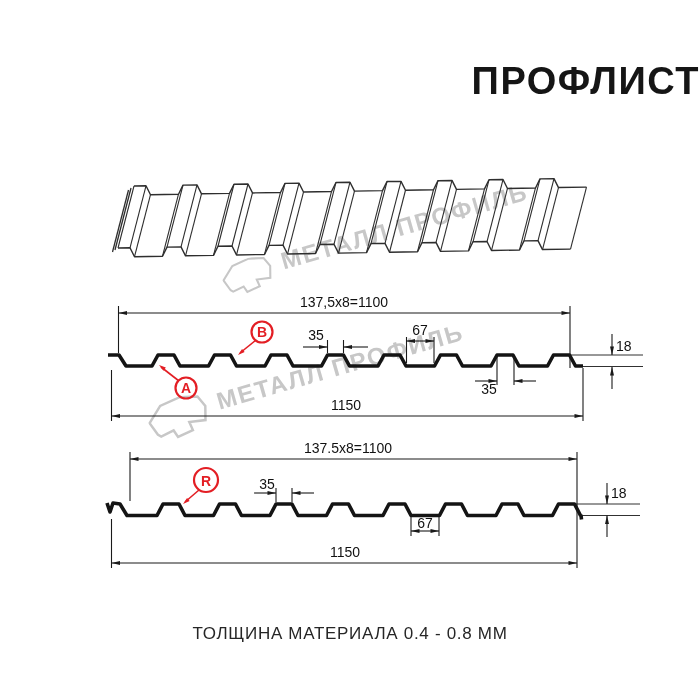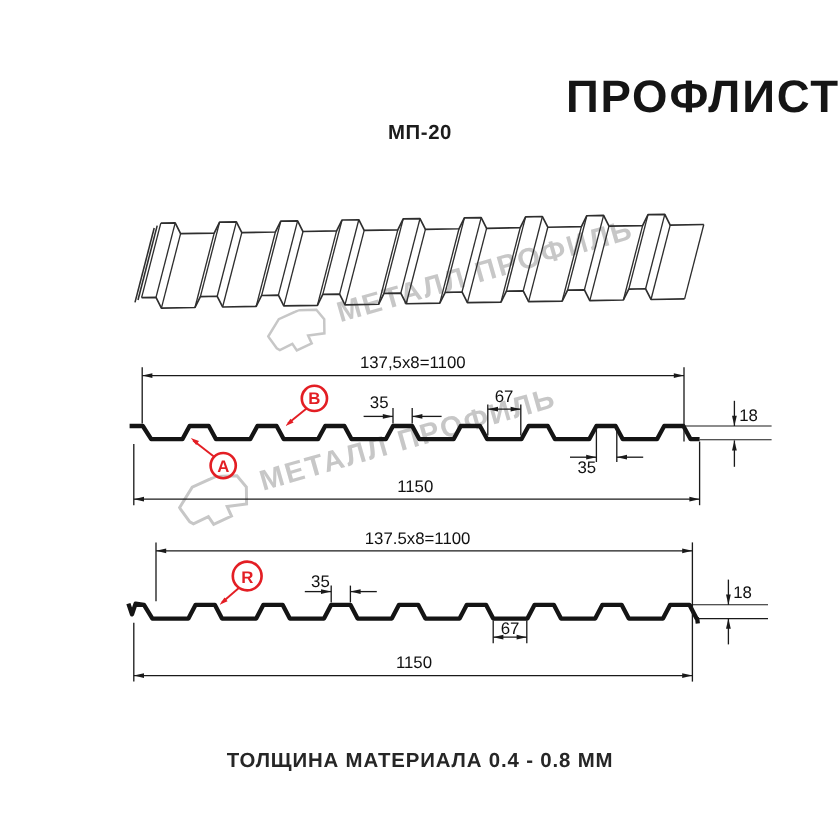--- a/index.html
+++ b/index.html
@@ -3,21 +3,21 @@
 <meta charset="utf-8">
 <style>
   html,body{margin:0;padding:0;background:#fff;}
   .stage{position:relative;width:700px;height:700px;background:#ffffff;overflow:hidden;
          font-family:"Liberation Sans",sans-serif;}
   .title{position:absolute;left:0;top:60px;width:700px;text-align:right;
          font-size:38px;font-weight:800;letter-spacing:1.5px;color:#151515;}
   .subtitle{position:absolute;left:0;top:101px;width:700px;text-align:center;
          font-size:17px;font-weight:700;letter-spacing:.5px;color:#1c1c1c;}
   .footer-text{position:absolute;left:0;top:624px;width:700px;text-align:center;
-         font-size:17px;font-weight:700;letter-spacing:.7px;color:#262626;}
+         font-size:17px;font-weight:400;letter-spacing:.7px;color:#262626;}
   .wm{position:absolute;display:flex;align-items:center;gap:10px;white-space:nowrap;
       transform:rotate(-16deg);transform-origin:0 50%;pointer-events:none;}
   .wm .wm-text{font-size:24px;font-weight:700;letter-spacing:1.8px;color:#c7c7c7;}
   .wm svg{flex:0 0 auto;}
   .wm1{left:222px;top:250px;}
   .wm2{left:148px;top:388px;}
   .wm1 svg{margin-top:16px;}
   .wm2 svg{margin-top:18px;}
   #diagram{position:absolute;left:0;top:0;z-index:2;}
   .dim{font-family:"Liberation Sans",sans-serif;font-size:14px;fill:#111;}
@@ -177,15 +177,14 @@
       <text class="dim dim-mid" x="267" y="489">35</text>
       <text class="dim dim-mid" x="425" y="528">67</text>
       <text class="dim" x="611" y="498">18</text>
       <text class="dim dim-mid" x="345" y="557">1150</text>
       <circle cx="206" cy="480" r="12" fill="none" stroke="#e31e24" stroke-width="2.2"></circle>
       <text class="marker-letter" x="206" y="485.5" fill="#e31e24">R</text>
     </g>
   </svg>
 
   <div class="title">ПРОФЛИСТ</div>
-  <div class="subtitle">МП-20</div>
   <div class="footer-text">ТОЛЩИНА МАТЕРИАЛА 0.4 - 0.8 ММ</div>
 </div>
 
 </body></html>

